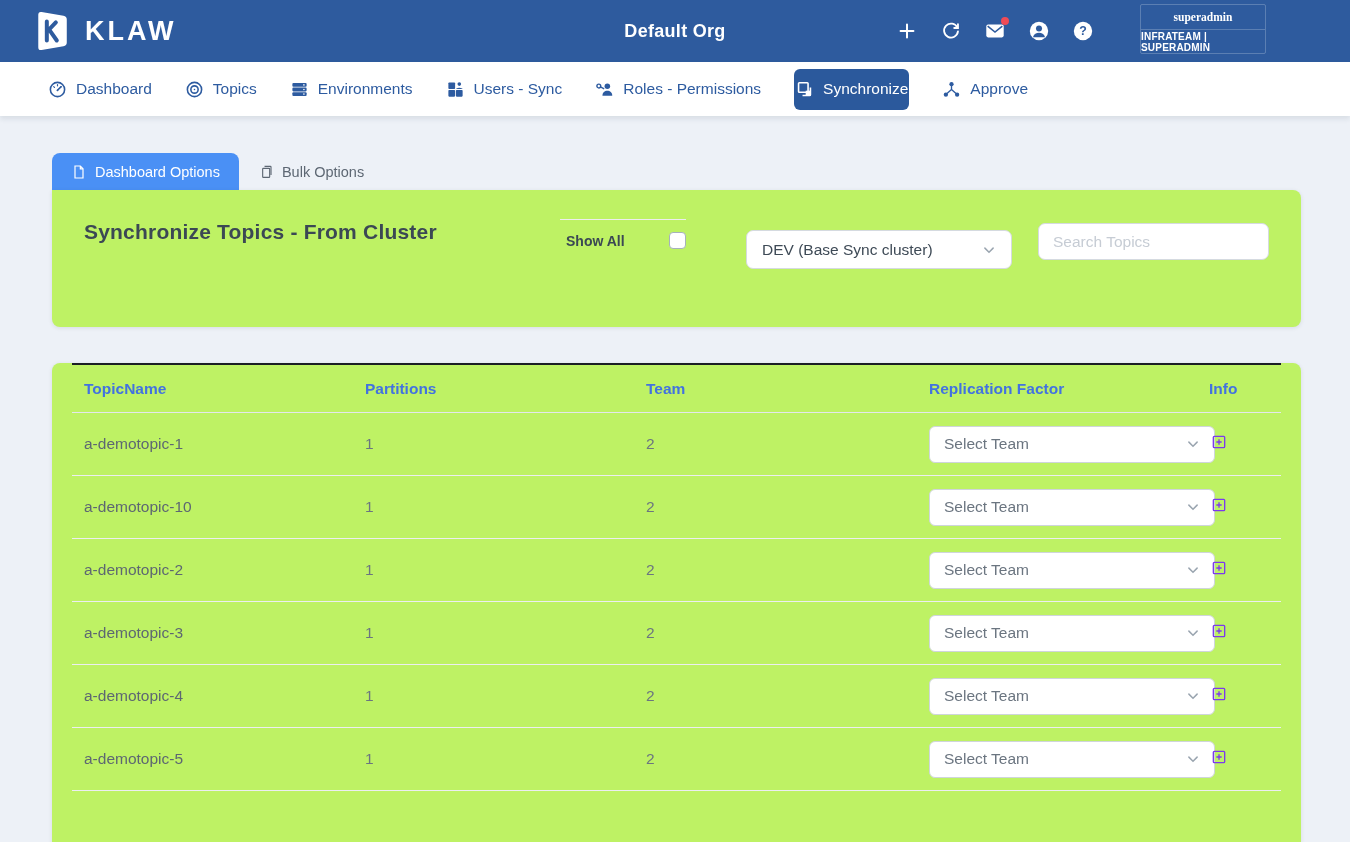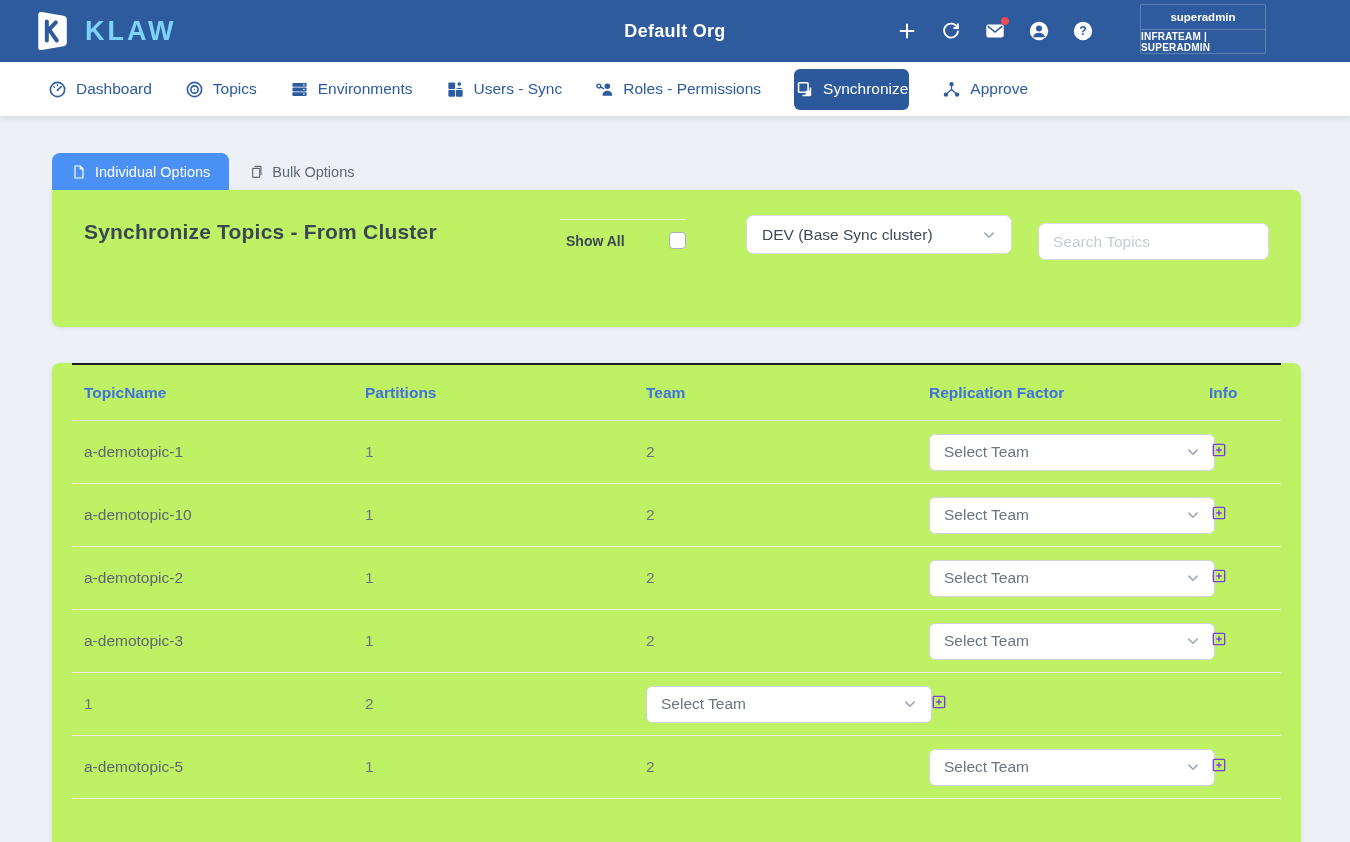--- a/index.html
+++ b/index.html
@@ -3,32 +3,32 @@
 <meta charset="utf-8">
 <style>
   * { margin:0; padding:0; box-sizing:border-box; }
   html,body { width:1350px; height:842px; overflow:hidden; background:#edf1f7;
               font-family:"Liberation Sans", sans-serif; }
 
   
   .topbar { position:relative; height:62px; background:#2e5b9e; display:flex; align-items:center; padding-left:34px; }
   .brand { display:flex; align-items:center; gap:13px; }
   .brand-logo { width:38px; height:44px; display:block; }
-  .brand-name { color:#7dd3fc; font-size:27px; font-weight:700; letter-spacing:3px; }
+  .brand-name { color:#ffffff; font-size:27px; font-weight:700; letter-spacing:3px; }
   .org-title { position:absolute; left:50%; top:50%; transform:translate(-50%,-50%);
                color:#fff; font-size:18px; font-weight:600; letter-spacing:.3px; }
   .topbar-actions { position:absolute; left:896px; top:0; height:62px; display:flex; align-items:center; gap:22px; }
   .tb-icon { width:22px; height:22px; color:#fff; position:relative; cursor:pointer; }
   .tb-icon svg { width:100%; height:100%; display:block; }
   .mail-badge { position:absolute; right:-3px; top:-3px; width:8px; height:8px; border-radius:50%; background:#ef4b56; }
   .user-box { position:absolute; left:1140px; top:4px; width:126px;
               border:1px solid rgba(255,255,255,.22); border-radius:2px; }
   .user-box .u-row { height:24px; display:flex; align-items:center; justify-content:center; color:#fff; }
   .user-box .u-row + .u-row { border-top:1px solid rgba(255,255,255,.22); }
-  .u-name { font-size:11.5px; font-weight:600; }
+  .u-name { font-size:11.5px; font-weight:600;font-family:Liberation Serif, serif; }
   .u-role { font-size:10px; font-weight:700; letter-spacing:.2px; }
 
   
   .nav { height:54px; background:#fff; display:flex; align-items:center; padding-left:48px; gap:33px;
          box-shadow:0 3px 5px rgba(30,45,70,.10); position:relative; z-index:2; }
   .nav-item { display:flex; align-items:center; gap:9px; color:#2d5ba0; font-size:15.5px; font-weight:500; cursor:pointer; }
   .nav-item .n-icon { width:19px; height:19px; }
   .nav-item .n-icon svg { width:100%; height:100%; display:block; }
   .nav-item.active { background:#2b599c; color:#fff; padding:11px 1px; border-radius:6px; }
 
@@ -47,33 +47,33 @@
   .card.second { margin-top:28px; height:520px; }
 
   .panel-title { position:absolute; left:32px; top:30px; font-size:21px; font-weight:600; color:#3b4854; letter-spacing:.2px; }
   .showall { position:absolute; left:508px; top:29px; width:126px; border-top:1px solid #ededed;
              padding:12px 0 0 6px; display:flex; align-items:center; justify-content:space-between; }
   .showall-label { font-size:14px; font-weight:600; color:#3b4854; }
   .checkbox { width:17px; height:17px; border:1px solid #a6b1bc; border-radius:4px; background:#fff;
               appearance:none; -webkit-appearance:none; cursor:pointer; }
   .selectbox { background:#fff; border:1px solid #d5dae0; border-radius:7px; display:flex; align-items:center;
                justify-content:space-between; cursor:pointer; }
-  .cluster-select { position:absolute; left:694px; top:25px; width:266px; height:39px;
+  .cluster-select { position:absolute; left:694px; top:40px; width:266px; height:39px;
                     padding:0 13px 0 15px; color:#3e4a56; font-size:15.5px; }
   .chev { width:18px; height:18px; color:#9aa5b0; flex:0 0 auto; }
   .chev svg { width:100%; height:100%; display:block; }
   .search-input { position:absolute; left:986px; top:33px; width:231px; height:37px; border:1px solid #d5dae0;
                   border-radius:7px; padding:0 14px; font-size:15.5px; color:#3e4a56; outline:none;
                   font-family:"Liberation Sans", sans-serif; }
   .search-input::placeholder { color:#c6ccd4; }
 
   
   .table { margin:36px 20px 0; border-top:2px solid #1b1f24; }
   .thead, .trow { display:grid; grid-template-columns:281px 281px 283px 280px 84px; align-items:center; }
-  .thead { height:56px; border-bottom:1px solid #e4e8ec; }
+  .thead { height:48px; border-bottom:1px solid #e4e8ec; }
   .th { padding-left:12px; color:#4272e0; font-size:15.5px; font-weight:600; }
   .trow { height:63px; border-bottom:1px solid #eceef1; }
   .td { padding-left:12px; font-size:15.5px; color:#6b7580; }
   .td.topic { color:#5d6772; }
   .team-select { width:286px; height:37px; border:1px solid #cfd5db; border-radius:6px;
                  padding:0 12px 0 14px; color:#6b7580; font-size:15.5px; }
   .plus-btn { width:16px; height:16px; color:#7c3aed; cursor:pointer; display:inline-block; margin-left:2px; }
   .plus-btn svg { width:100%; height:100%; display:block; }
 </style>
 </head>
@@ -214,21 +214,21 @@
 <main class="content">
 
   <div class="tabs">
     <div class="tab active">
       <span class="t-icon">
         <svg viewBox="0 0 24 24" fill="none" stroke="currentColor" stroke-width="1.8">
           <path d="M6 3 h8 l4 4.2 v13.8 h-12 z"></path>
             <path d="M14 3 v4.2 h4"></path>
         </svg>
       </span>
-      <span>Individual Options</span>
+      <span>Dashboard Options</span>
     </div>
     <div class="tab">
       <span class="t-icon">
         <svg viewBox="0 0 24 24" fill="none" stroke="currentColor" stroke-width="1.7">
           <rect x="7" y="6.5" width="10.5" height="13.5" rx="1"></rect>
           <path d="M9.8 3.5 h8.7 a1 1 0 0 1 1 1 V 16.5"></path>
         </svg>
       </span>
       <span>Bulk Options</span>
     </div>
@@ -354,20 +354,21 @@
       <span class="plus-btn">
         <svg viewBox="0 0 24 24" fill="none" stroke="currentColor" stroke-width="2">
           <rect x="3.5" y="3.5" width="17" height="17" rx="1.5"></rect>
                   <path d="M12 8 v8 M8 12 h8"></path>
         </svg>
       </span>
     </div>
   </div>
 
   <div class="trow">
+    <div class="td topic">a-demotopic-4</div>
     <div class="td">1</div>
     <div class="td">2</div>
     <div class="td">
       <div class="selectbox team-select">
         <span>Select Team</span>
         <span class="chev">
           <svg viewBox="0 0 24 24" fill="none" stroke="currentColor" stroke-width="2" stroke-linecap="round">
                     <path d="M6.5 9.5 l5.5 5.5 5.5 -5.5"></path>
                   </svg>
         </span>

